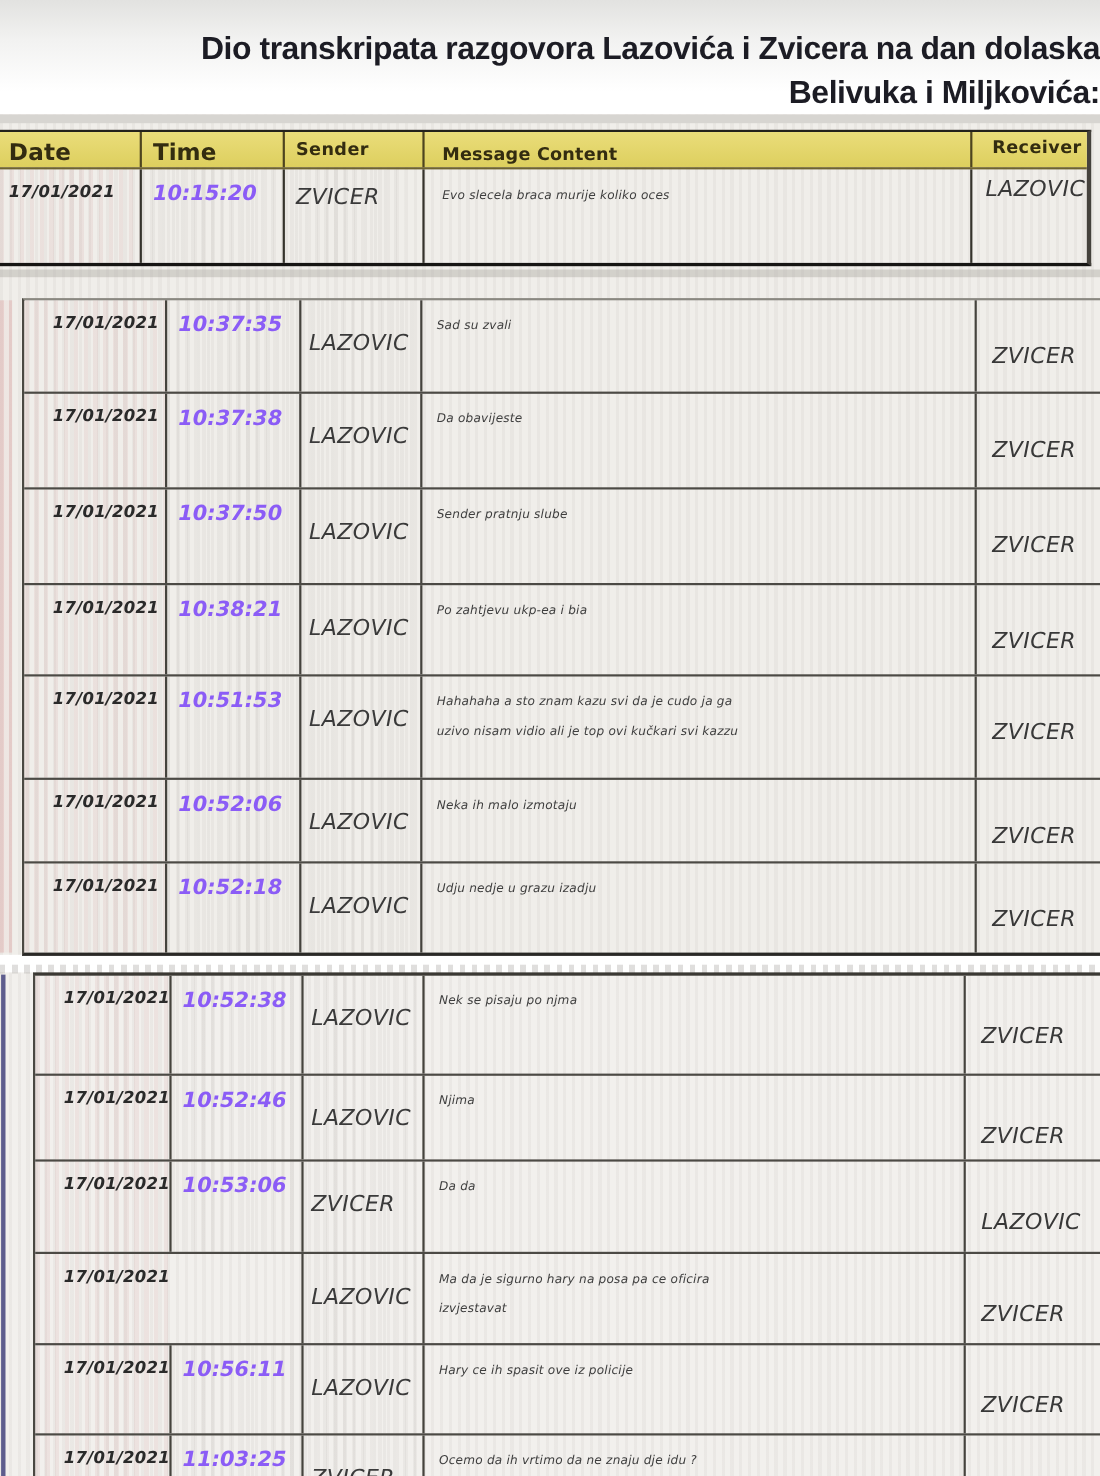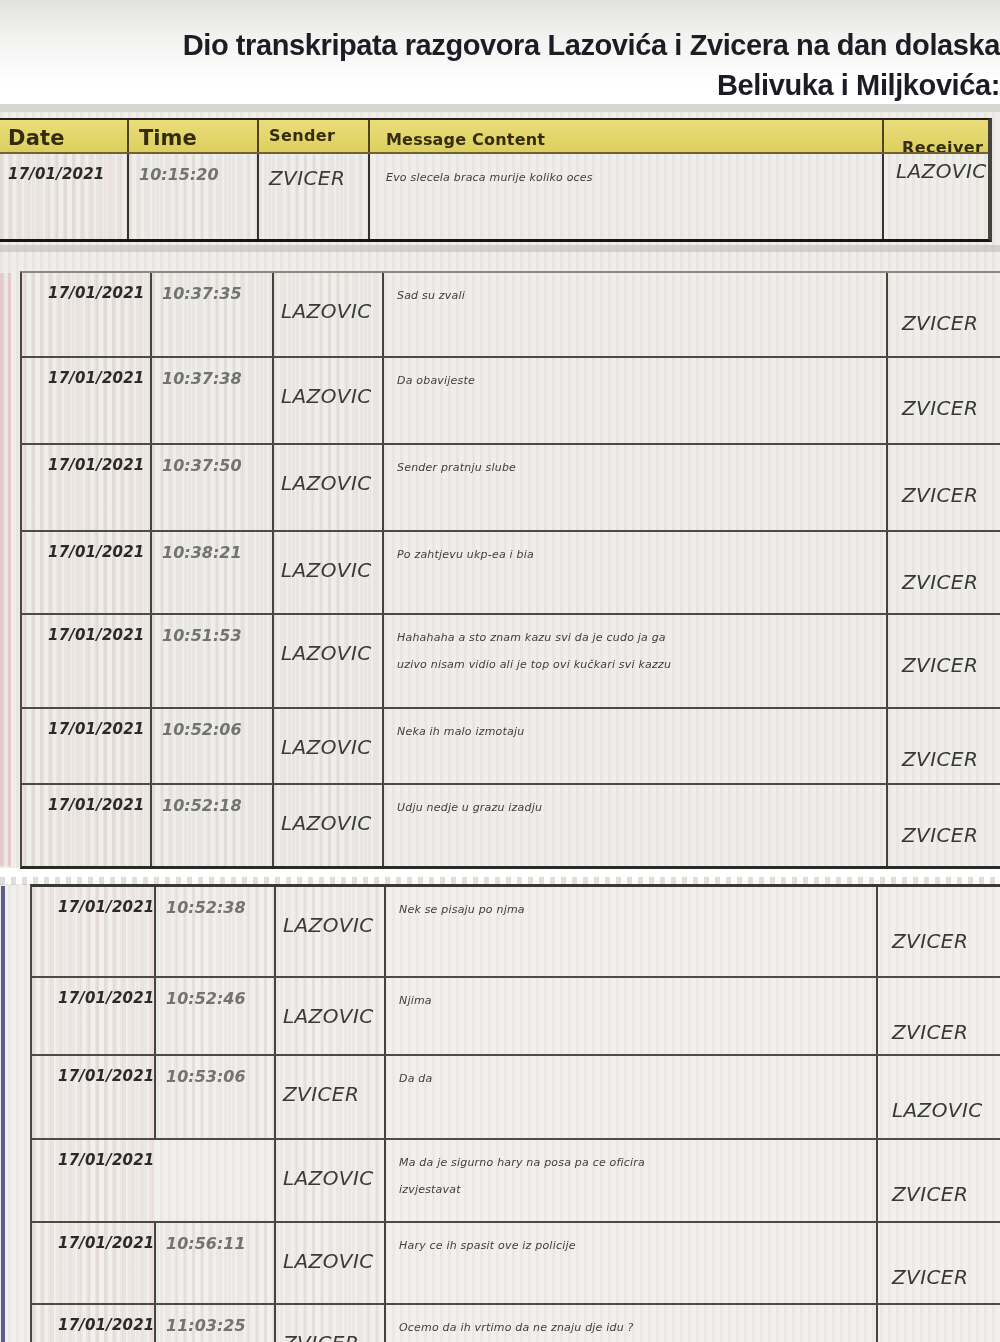--- a/index.html
+++ b/index.html
@@ -58,43 +58,43 @@
   .header-row .cell-date{border-left:none;padding-left:9px;}
   .row{position:relative;box-sizing:border-box;font-style:italic;}
   .row + .row{border-top:2px solid #4c4a45;}
   .cell{
     position:absolute;top:0;bottom:0;box-sizing:border-box;overflow:hidden;
     padding-left:10px;
   }
   .cell-date   {left:0;width:var(--x1);padding-left:26px;padding-top:11px;
                 font-weight:bold;font-size:15px;color:#2a2a2a;letter-spacing:0.2px;}
   .cell-time   {left:var(--x1);width:calc(var(--x2) - var(--x1));padding-top:11px;
-                font-weight:bold;font-size:16px;color:#737373;border-left:2px solid var(--line);}
+                font-weight:bold;font-size:19px;color:#8b5cf6;border-left:2px solid var(--line);}
   .cell-sender {left:var(--x2);width:calc(var(--x3) - var(--x2));padding-top:26px;padding-left:7px;
                 font-size:20px;color:#3a3a3a;letter-spacing:0.4px;border-left:2px solid var(--line);}
   .cell-message{left:var(--x3);width:calc(var(--x4) - var(--x3));padding-top:9px;padding-left:13px;
                 font-size:11px;color:#3e3e3e;letter-spacing:0.2px;line-height:27px;
                 white-space:pre-line;border-left:2px solid var(--line);}
   .cell-receiver{left:var(--x4);right:0;width:auto;padding-top:38px;padding-left:14px;
                 font-size:20px;color:#383838;letter-spacing:0.4px;border-left:2px solid var(--line);}
   
   .cell-date::before{
     content:"";position:absolute;inset:0;z-index:-1;
     background:repeating-linear-gradient(90deg,rgba(195,125,125,0.12) 0 4px,rgba(0,0,0,0) 4px 9px);
   }
   .cell-time::before,.cell-sender::before{
     content:"";position:absolute;inset:0;z-index:-1;
     background:repeating-linear-gradient(90deg,rgba(120,115,110,0.07) 0 3px,rgba(0,0,0,0) 3px 9px);
   }
   
   #block1 .cell-date{padding-left:8px;}
   #block1 .cell-sender{padding-top:12px;padding-left:10px;}
-  #block1 .cell-message{padding-top:10px;padding-left:16px;}
+  #block1 .cell-message{padding-top:10px;padding-left:16px;margin-left:16px;}
   #block1 .cell-receiver{padding-top:5px;padding-left:12px;}
-  #block1 .header-row .cell-receiver{padding-top:18px;padding-left:18px;}
+  #block1 .header-row .cell-receiver{padding-top:4px;padding-left:18px;}
   
   #block3 .cell-receiver{padding-top:42px;}
 </style>
 </head>
 <body>
 
 <div class="page">
 
   <div class="top-gradient"></div>
 

